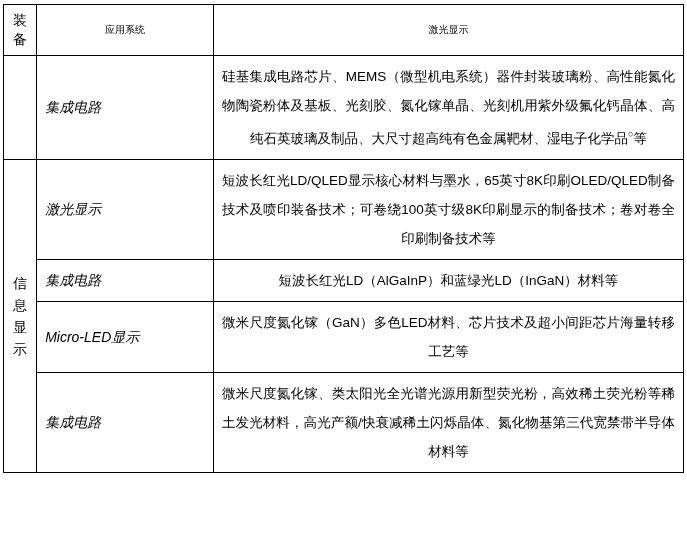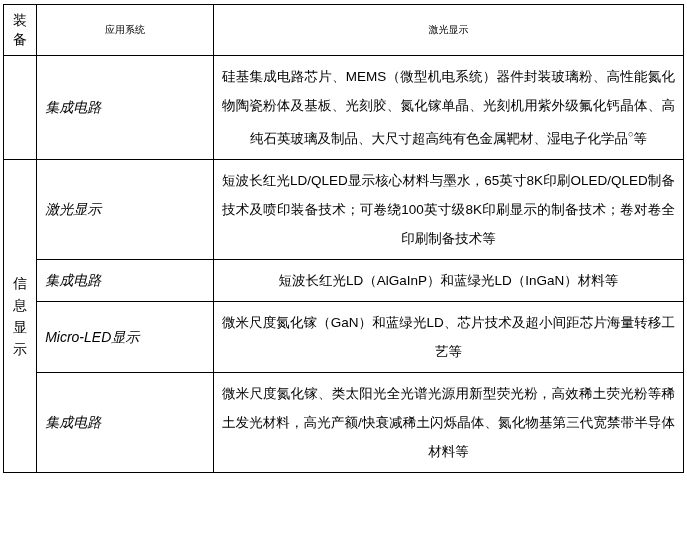--- a/index.html
+++ b/index.html
@@ -120,21 +120,21 @@
         <td class="need-cell">短波长红光LD/QLED显示核心材料与墨水，65英寸8K印刷OLED/QLED制备技术及喷印装备技术；可卷绕100英寸级8K印刷显示的制备技术；卷对卷全印刷制备技术等</td>
       </tr>
 
       <tr>
         <td class="sys-cell">集成电路</td>
         <td class="need-cell center-all">短波长红光LD（AlGaInP）和蓝绿光LD（InGaN）材料等</td>
       </tr>
 
       <tr>
         <td class="sys-cell">Micro-LED显示</td>
-        <td class="need-cell">微米尺度氮化镓（GaN）和蓝绿光LD、芯片技术及超小间距芯片海量转移工艺等</td>
+        <td class="need-cell">微米尺度氮化镓（GaN）多色LED材料、芯片技术及超小间距芯片海量转移工艺等</td>
       </tr>
 
       <tr>
         <td class="sys-cell">集成电路</td>
         <td class="need-cell">微米尺度氮化镓、类太阳光全光谱光源用新型荧光粉，高效稀土荧光粉等稀土发光材料，高光产额/快衰减稀土闪烁晶体、氮化物基第三代宽禁带半导体材料等</td>
       </tr>
     </tbody>
   </table>
 </div>
 

